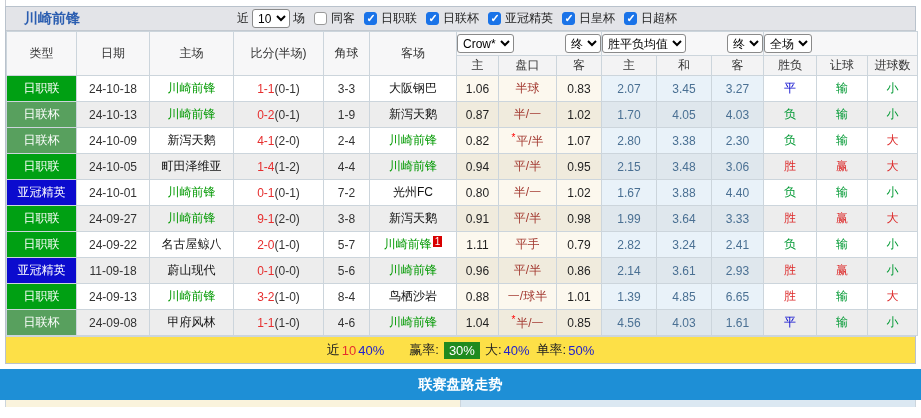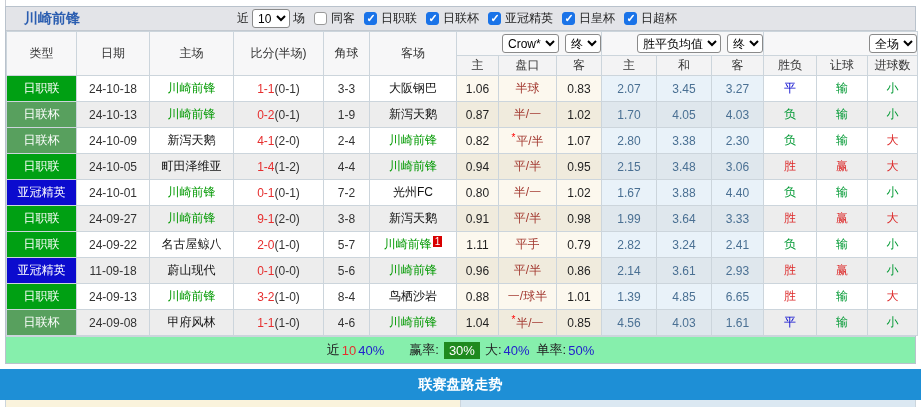--- a/index.html
+++ b/index.html
@@ -3,40 +3,40 @@
 <meta charset="utf-8">
 <style>
   * { box-sizing: border-box; }
   html,body { margin:0; padding:0; }
   body {
     width: 921px; height: 418px; background:#fff;
     font-family: "Liberation Sans", sans-serif;
     font-size: 12px; color:#333; overflow:hidden;
   }
   .topstrip { height:6px; margin-left:5px; border-left:1px solid #c9cdd4; }
-  .wrap { margin-left:5px; width:911px; border:1px solid #b9c2cc; background:#86efac; }
+  .wrap { margin-left:5px; width:911px; border:1px solid #b9c2cc; background:#fde047; }
 
   
   .titlebar { height:24px; background:#e3e4e8; display:flex; align-items:center; border-bottom:1px solid #c3c9d0; }
   .team-title { color:#2a5db0; font-weight:bold; font-size:14px; margin-left:18px; }
   .controls { margin-left:auto; margin-right:238px; display:flex; align-items:center; gap:3px; font-size:12px; color:#222; }
   .mini-select { font-size:12px; height:19px; border:1px solid #8a8a8a; background:#fff; border-radius:3px; padding:0 1px; font-family:"Liberation Sans",sans-serif; }
   .cb { display:inline-block; width:13px; height:13px; border-radius:3px; position:relative; vertical-align:-2px; margin:0 1px 0 6px; cursor:pointer; }
   .cb[data-checked="false"] { background:#fff; border:1px solid #9a9a9a; }
   .cb[data-checked="true"]  { background:#1a73e8; border:1px solid #1a73e8; }
   .cb[data-checked="true"]::after { content:"✓"; position:absolute; left:1.5px; top:-1px; color:#fff; font-size:11px; font-weight:bold; }
 
   
   table { border-collapse:collapse; table-layout:fixed; width:909px; }
   th, td { border:1px solid #ccd5dc; text-align:center; padding:0; white-space:nowrap; overflow:hidden; }
   thead th { background:#f3f3f4; font-weight:normal; color:#333; font-size:12px; }
   th.rowspan-head { height:45px; }
   .select-row th { height:24px; background:#f7f7f8; }
   .sub-row th { height:20px; }
-  .sel-group { display:flex; justify-content:flex-end; align-items:center; gap:6px; }
+  .sel-group { display:flex; justify-content:space-between; align-items:center; gap:6px; }
   tbody td { height:26px; font-size:12px; }
   tbody tr:nth-child(odd)  td.plain { background:#fff; }
   tbody tr:nth-child(even) td.plain { background:#ededed; }
   tbody tr:nth-child(odd)  td.crow { background:#fcf8ee; }
   tbody tr:nth-child(even) td.crow { background:#f0ebdd; }
   tbody tr:nth-child(odd)  td.avg { background:#e9f2f9; }
   tbody tr:nth-child(even) td.avg { background:#dfe7ed; }
 
   td.league { color:#fff; }
   td.league[data-badge="green"] { background:#00a013; }

